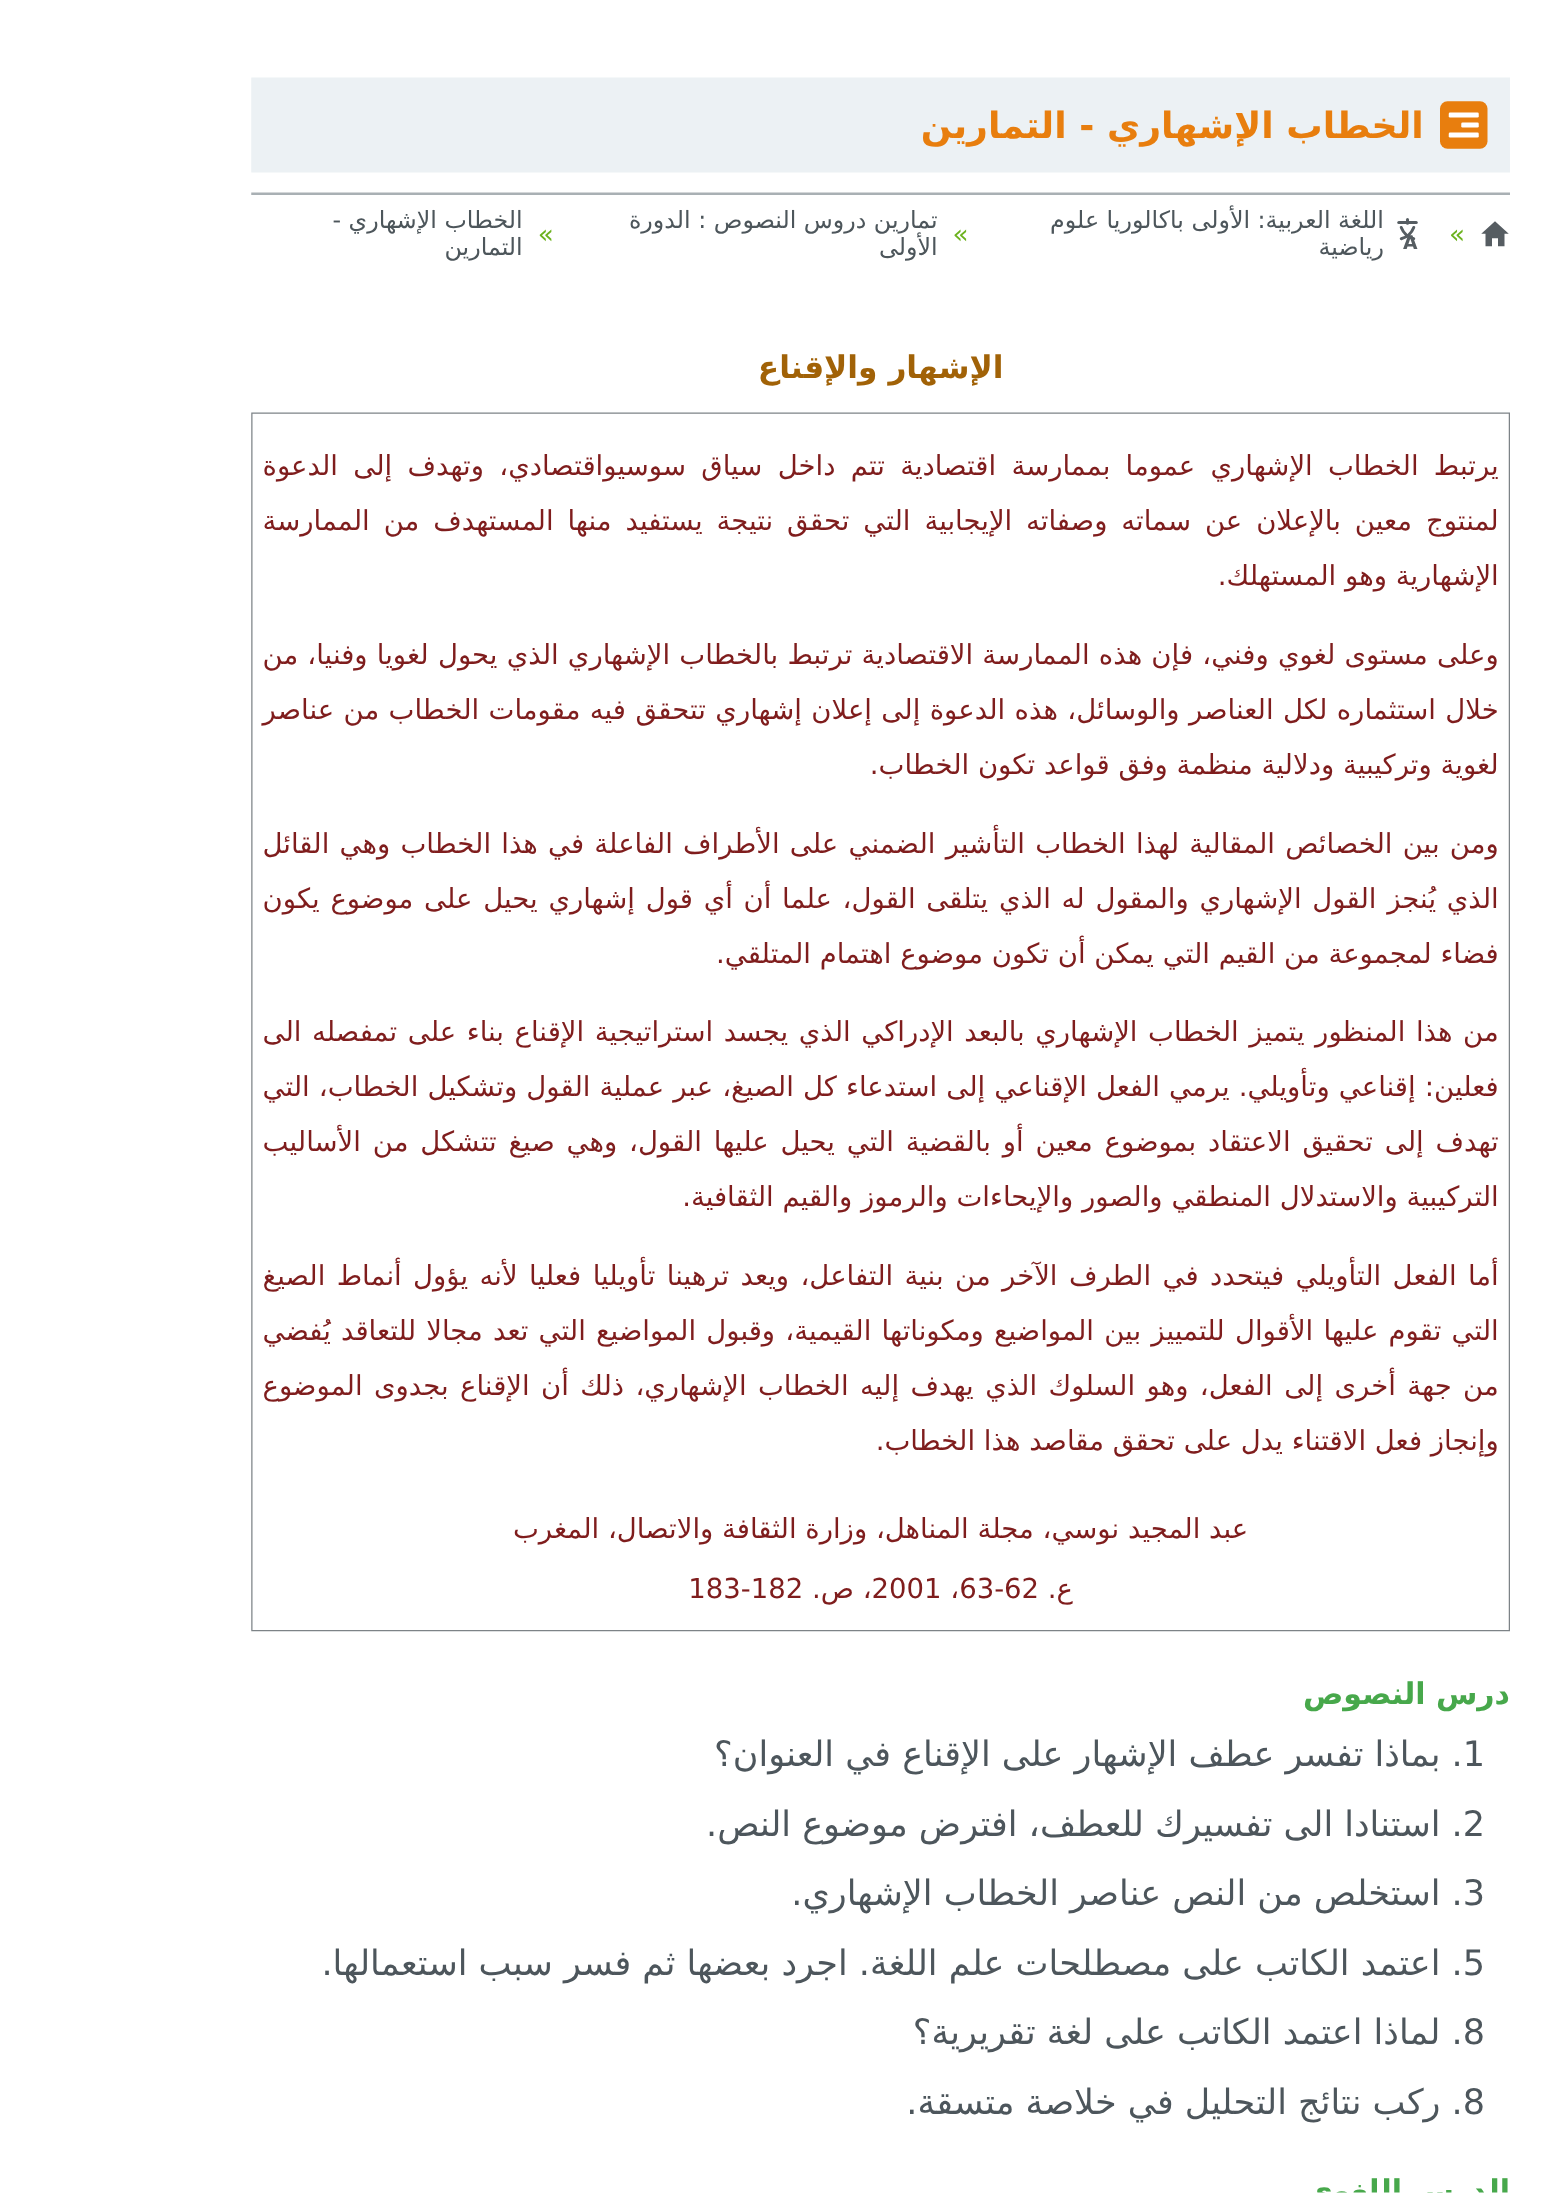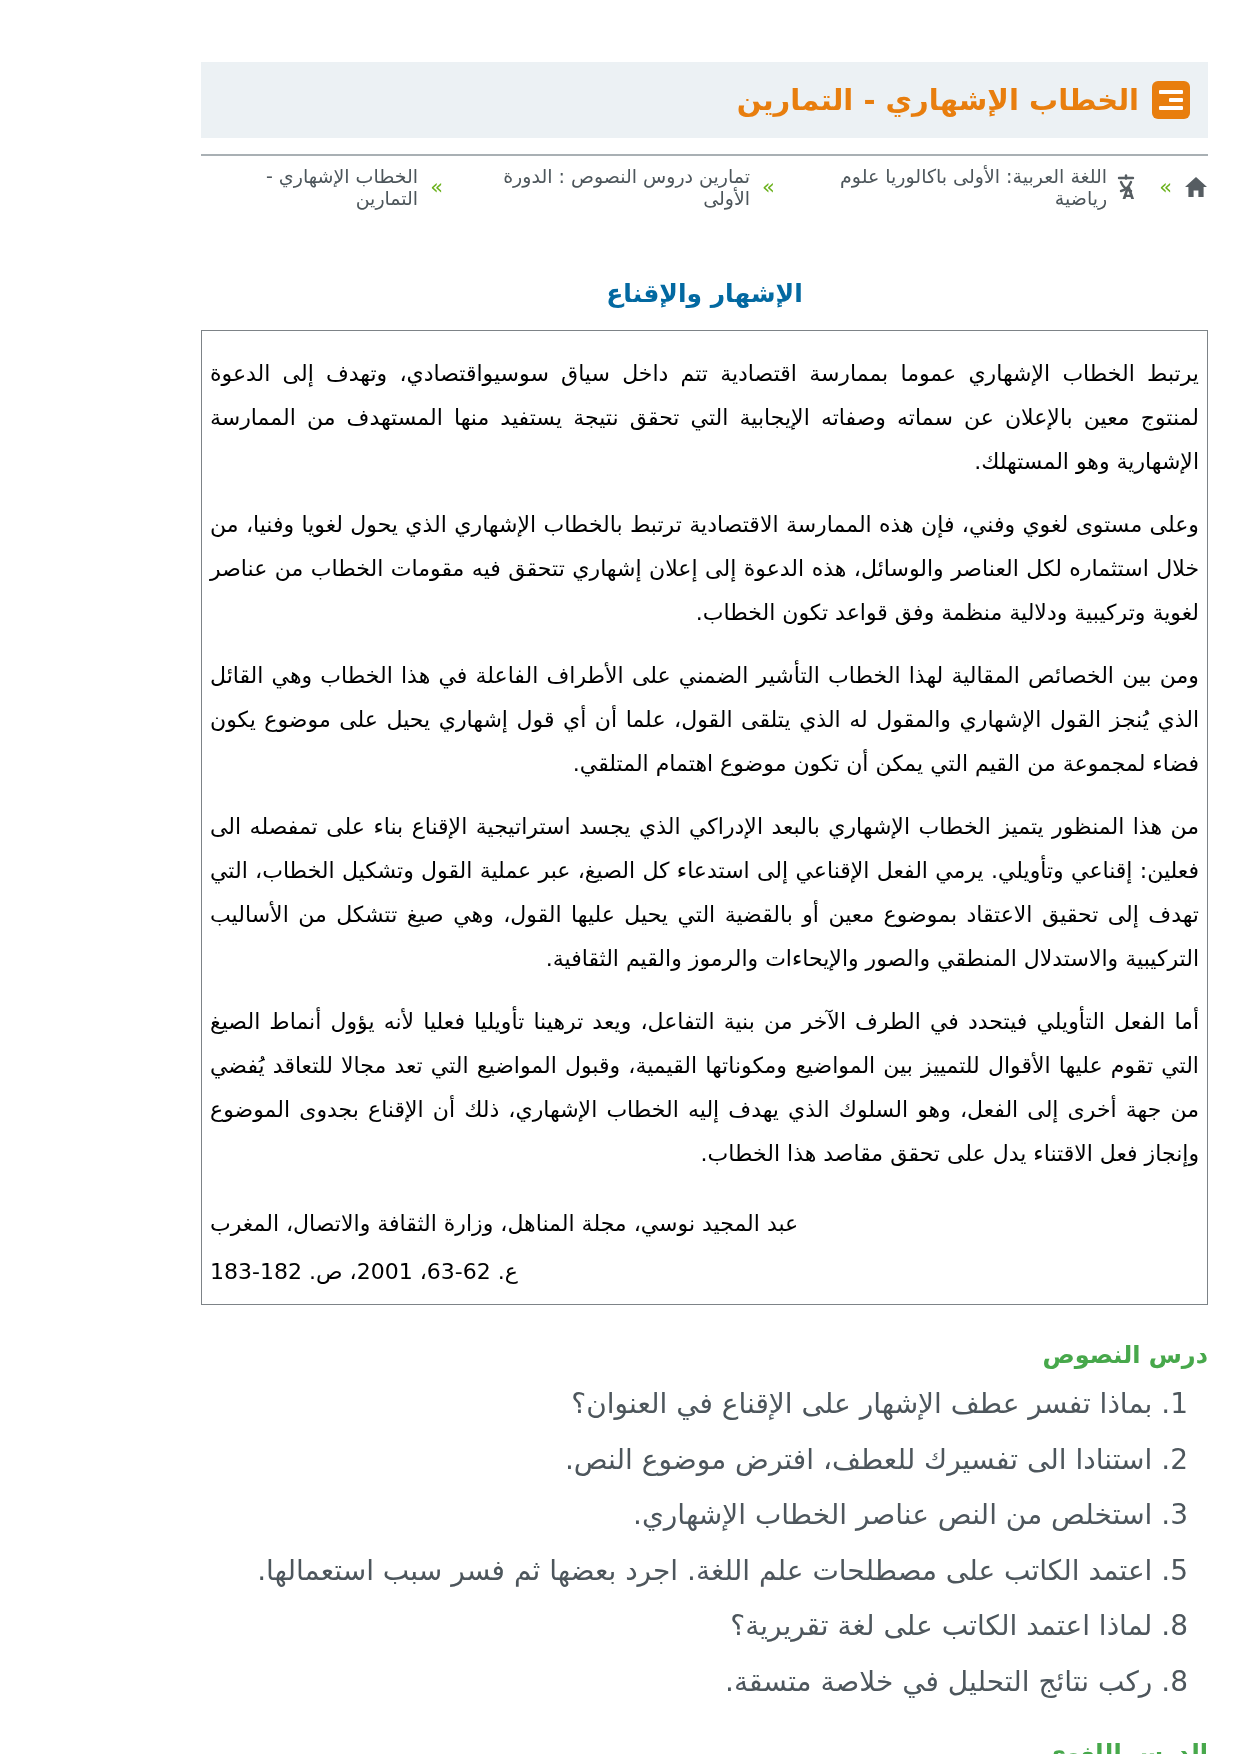--- a/index.html
+++ b/index.html
@@ -61,34 +61,34 @@
     min-height: 34px;
   }
   .crumb-sep { color: #6cb21e; font-size: 21px; padding: 0 2px; }
   .crumb-link { color: #4d565b; text-decoration: none; cursor: pointer; }
   .icon-btn { display: inline-flex; align-items: center; cursor: pointer; }
 
   
   .article-title {
     margin-top: 70px;
     text-align: center;
-    color: #0369a1;
+    color: #a16207;
     font-size: 25px;
   }
   .text-box {
     margin-top: 22px;
     border: 1px solid #7d8387;
     padding: 2px 8px 6px 8px;
-    color: #000000;
+    color: #7f1d1d;
     font-size: 22px;
     line-height: 2.0;
     text-align: justify;
   }
   .text-box p { margin: 19px 0; }
-  .text-box p.citation { text-align: left; margin: 4px 0; }
+  .text-box p.citation { text-align: center; margin: 4px 0; }
   .text-box p.citation-first { margin-top: 26px; }
 
   
   .section-heading {
     color: #47a84b;
     font-size: 24px;
     font-weight: bold;
     margin: 36px 0 10px 0;
   }
   .exercise-list { padding-right: 20px; }

